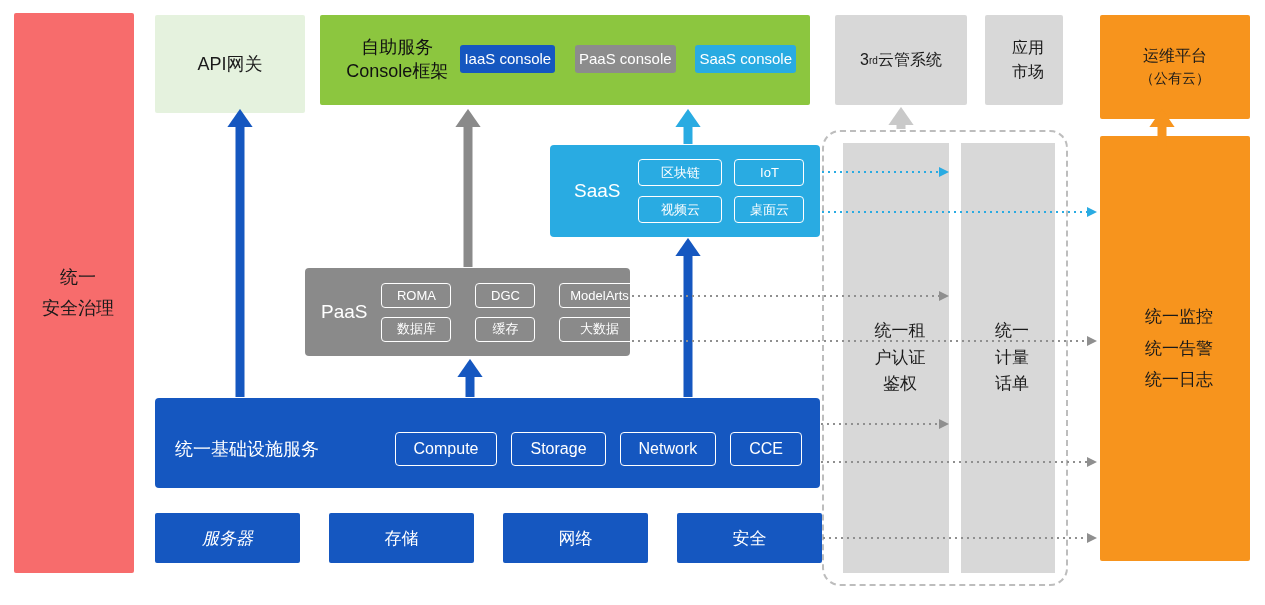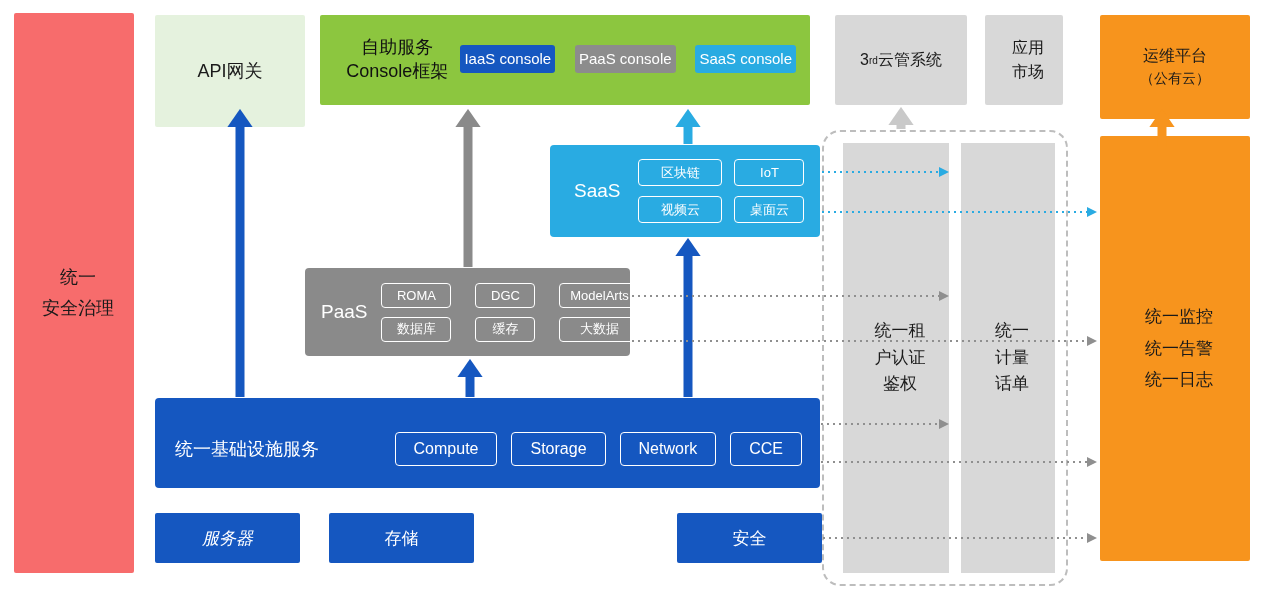--- a/index.html
+++ b/index.html
@@ -11,21 +11,21 @@
   .red{background:#F76C6C;}
   .lightgreen{background:#E5F2DE;}
   .green{background:#8CC63F;}
   .blue{background:#1557C0;color:#ffffff;}
   .lblue{background:#29ABE2;color:#ffffff;}
   .gray{background:#8A8A8A;color:#ffffff;}
   .lightgray{background:#D8D8D8;}
   .orange{background:#F7941D;}
   
   .security-bar{left:14px;top:13px;width:120px;height:560px;font-size:18px;line-height:1.7;border-radius:2px;}
-  .api-gateway{left:155px;top:15px;width:150px;height:112px;font-size:18px;border-radius:2px;}
+  .api-gateway{left:155px;top:15px;width:150px;height:98px;font-size:18px;border-radius:2px;}
   .console-frame{left:320px;top:15px;width:490px;height:90px;flex-direction:row;justify-content:space-between;padding:9px 14px 12px;border-radius:2px;}
   .console-title{font-size:18px;color:#111;}
   .console-chips{display:flex;width:100%;justify-content:space-between;}
   .console-chip{height:28px;display:flex;align-items:center;justify-content:center;padding:0 4px;font-size:15px;color:#fff;border-radius:3px;}
   .third-cloud{left:835px;top:15px;width:132px;height:90px;font-size:16px;border-radius:2px;}
   .third-cloud sup{font-size:10px;}
   .app-market{left:985px;top:15px;width:78px;height:90px;font-size:16px;line-height:1.5;border-radius:2px;}
   .om-platform{left:1100px;top:15px;width:150px;height:104px;flex-direction:column;border-radius:2px;}
   .om-title{font-size:16px;}
   .om-sub{font-size:14px;margin-top:3px;}
@@ -115,20 +115,21 @@
     <div class="infra-chips">
       <div class="chip">Compute</div>
       <div class="chip">Storage</div>
       <div class="chip">Network</div>
       <div class="chip">CCE</div>
     </div>
   </div>
 
   <div class="box blue res res-0">服务器</div>
   <div class="box blue res res-1">存储</div>
+  <div class="box blue res res-2">网络</div>
   <div class="box blue res res-3">安全</div>
 
   <div class="box dashed-frame"></div>
   <div class="box lightgray auth-bar pre">统一租
 户认证
 鉴权</div>
   <div class="box lightgray metering-bar pre">统一
 计量
 话单</div>
 

